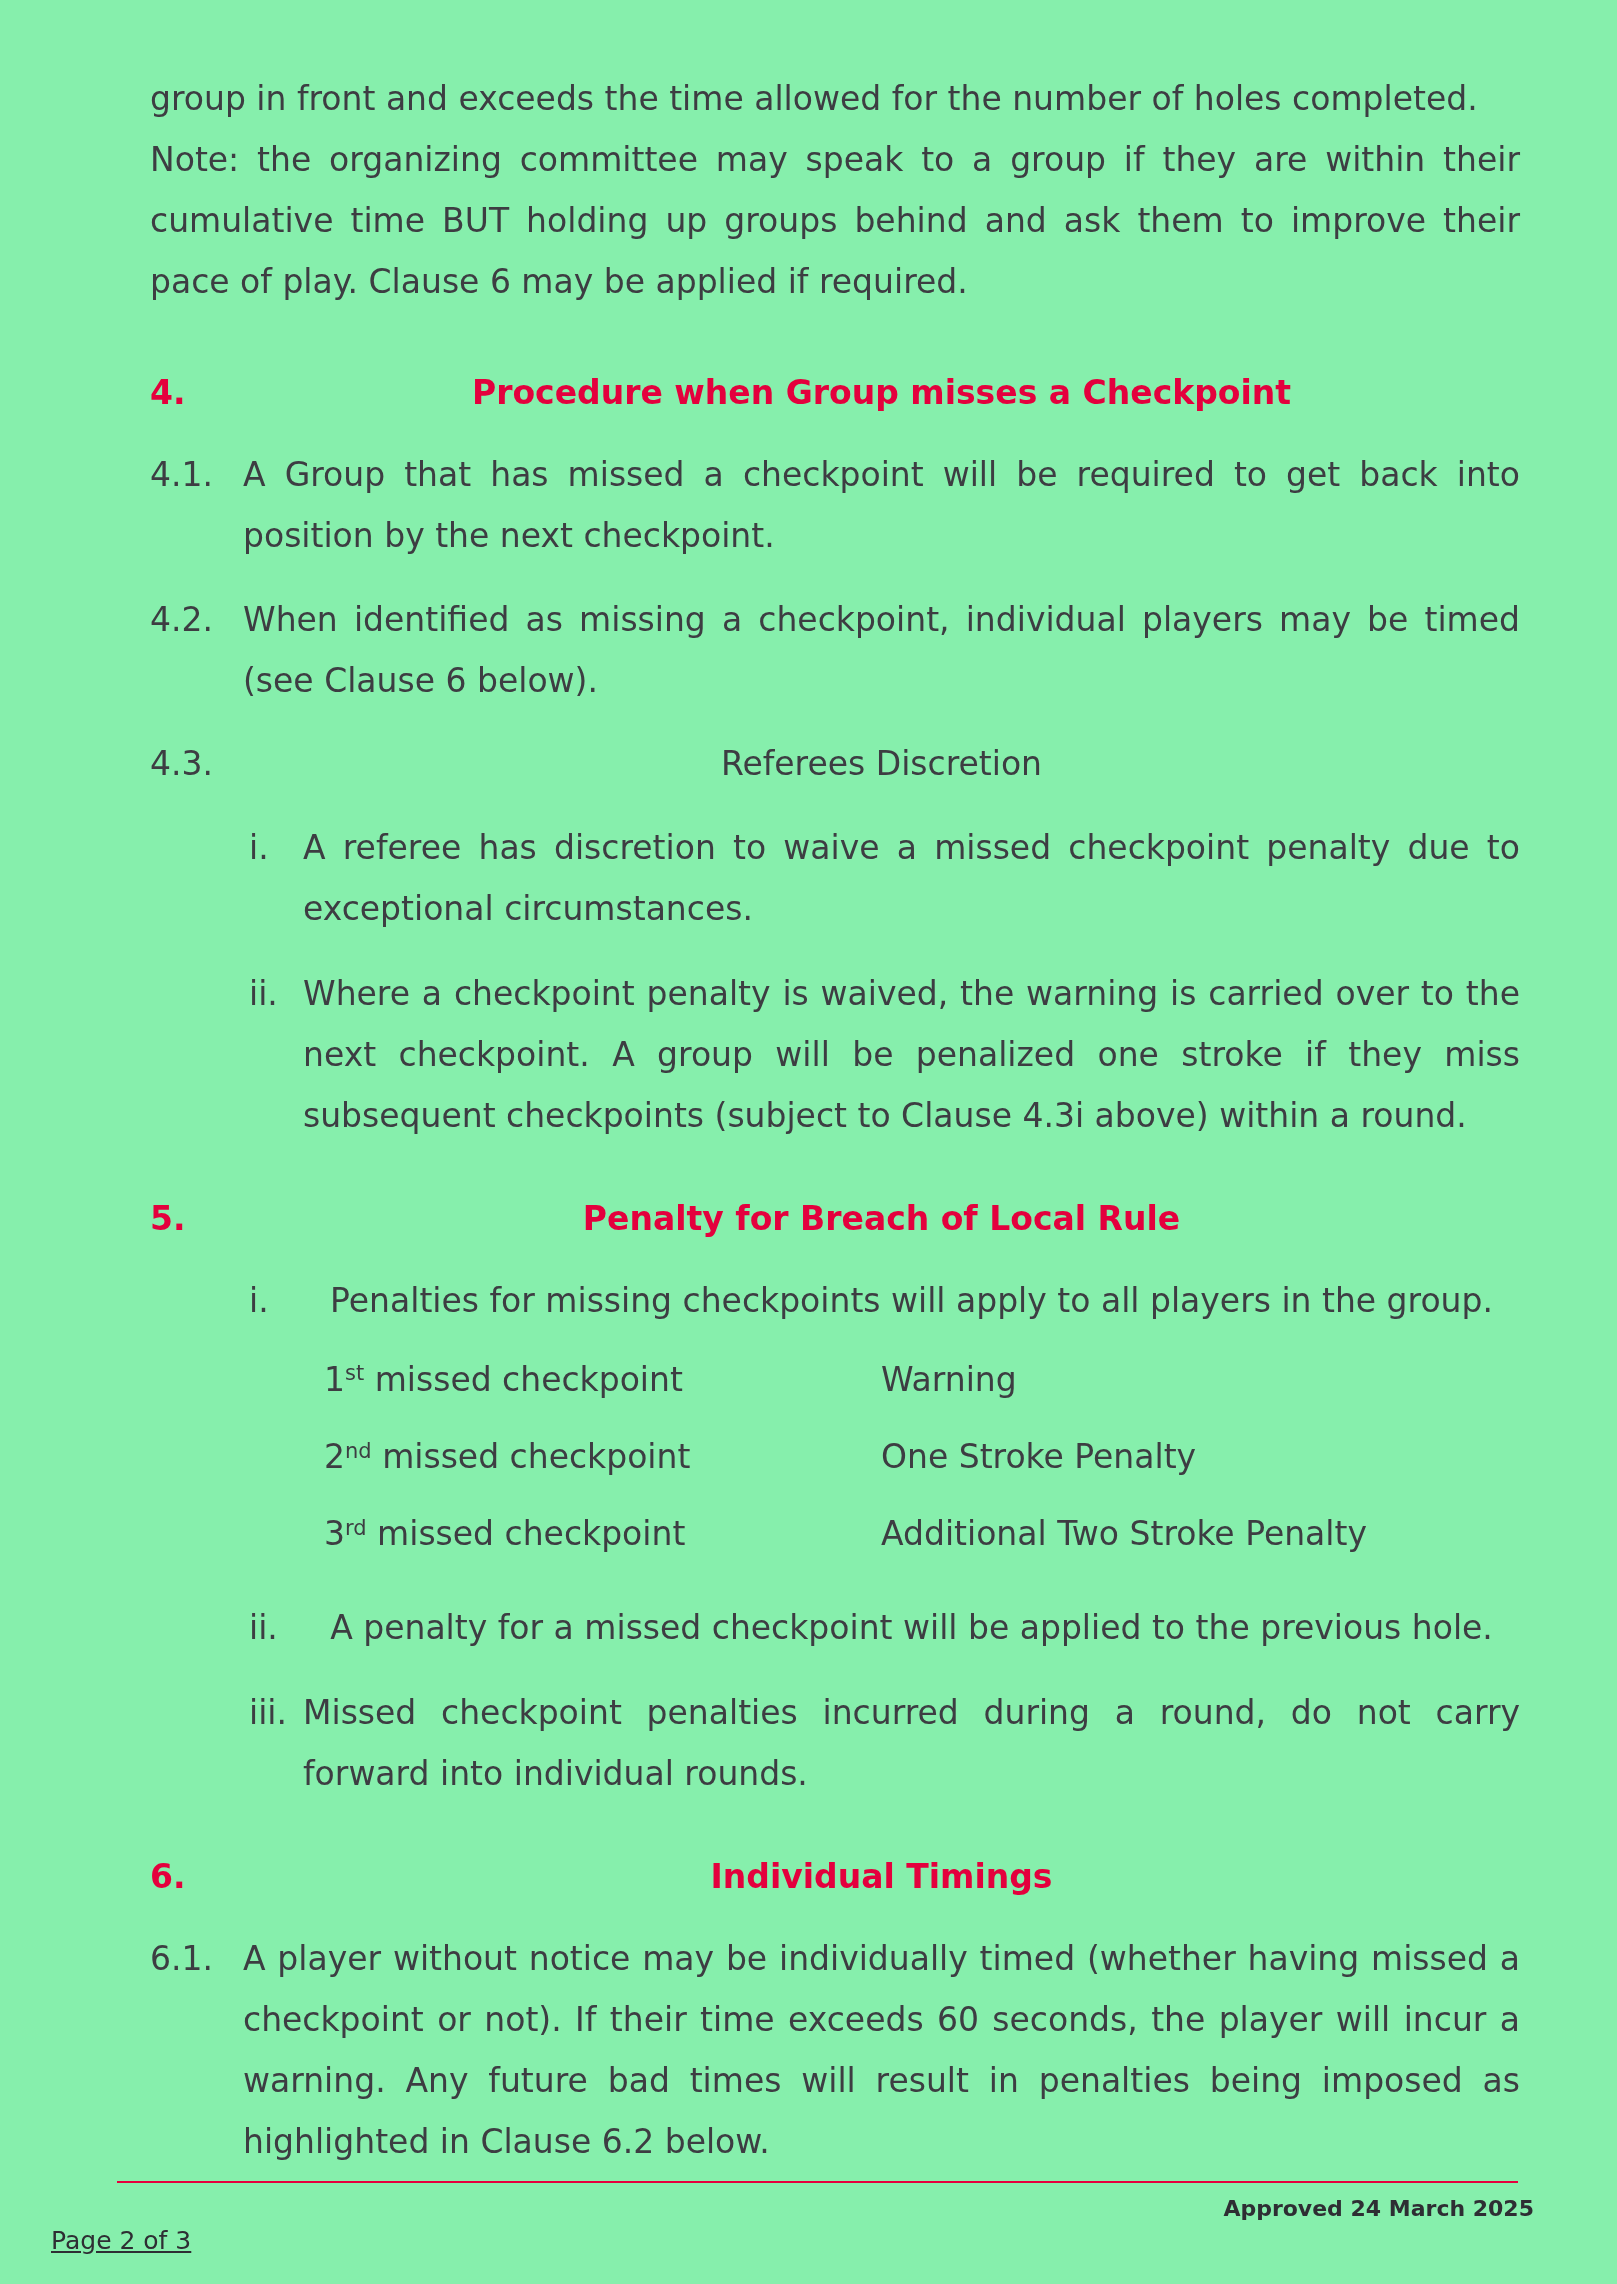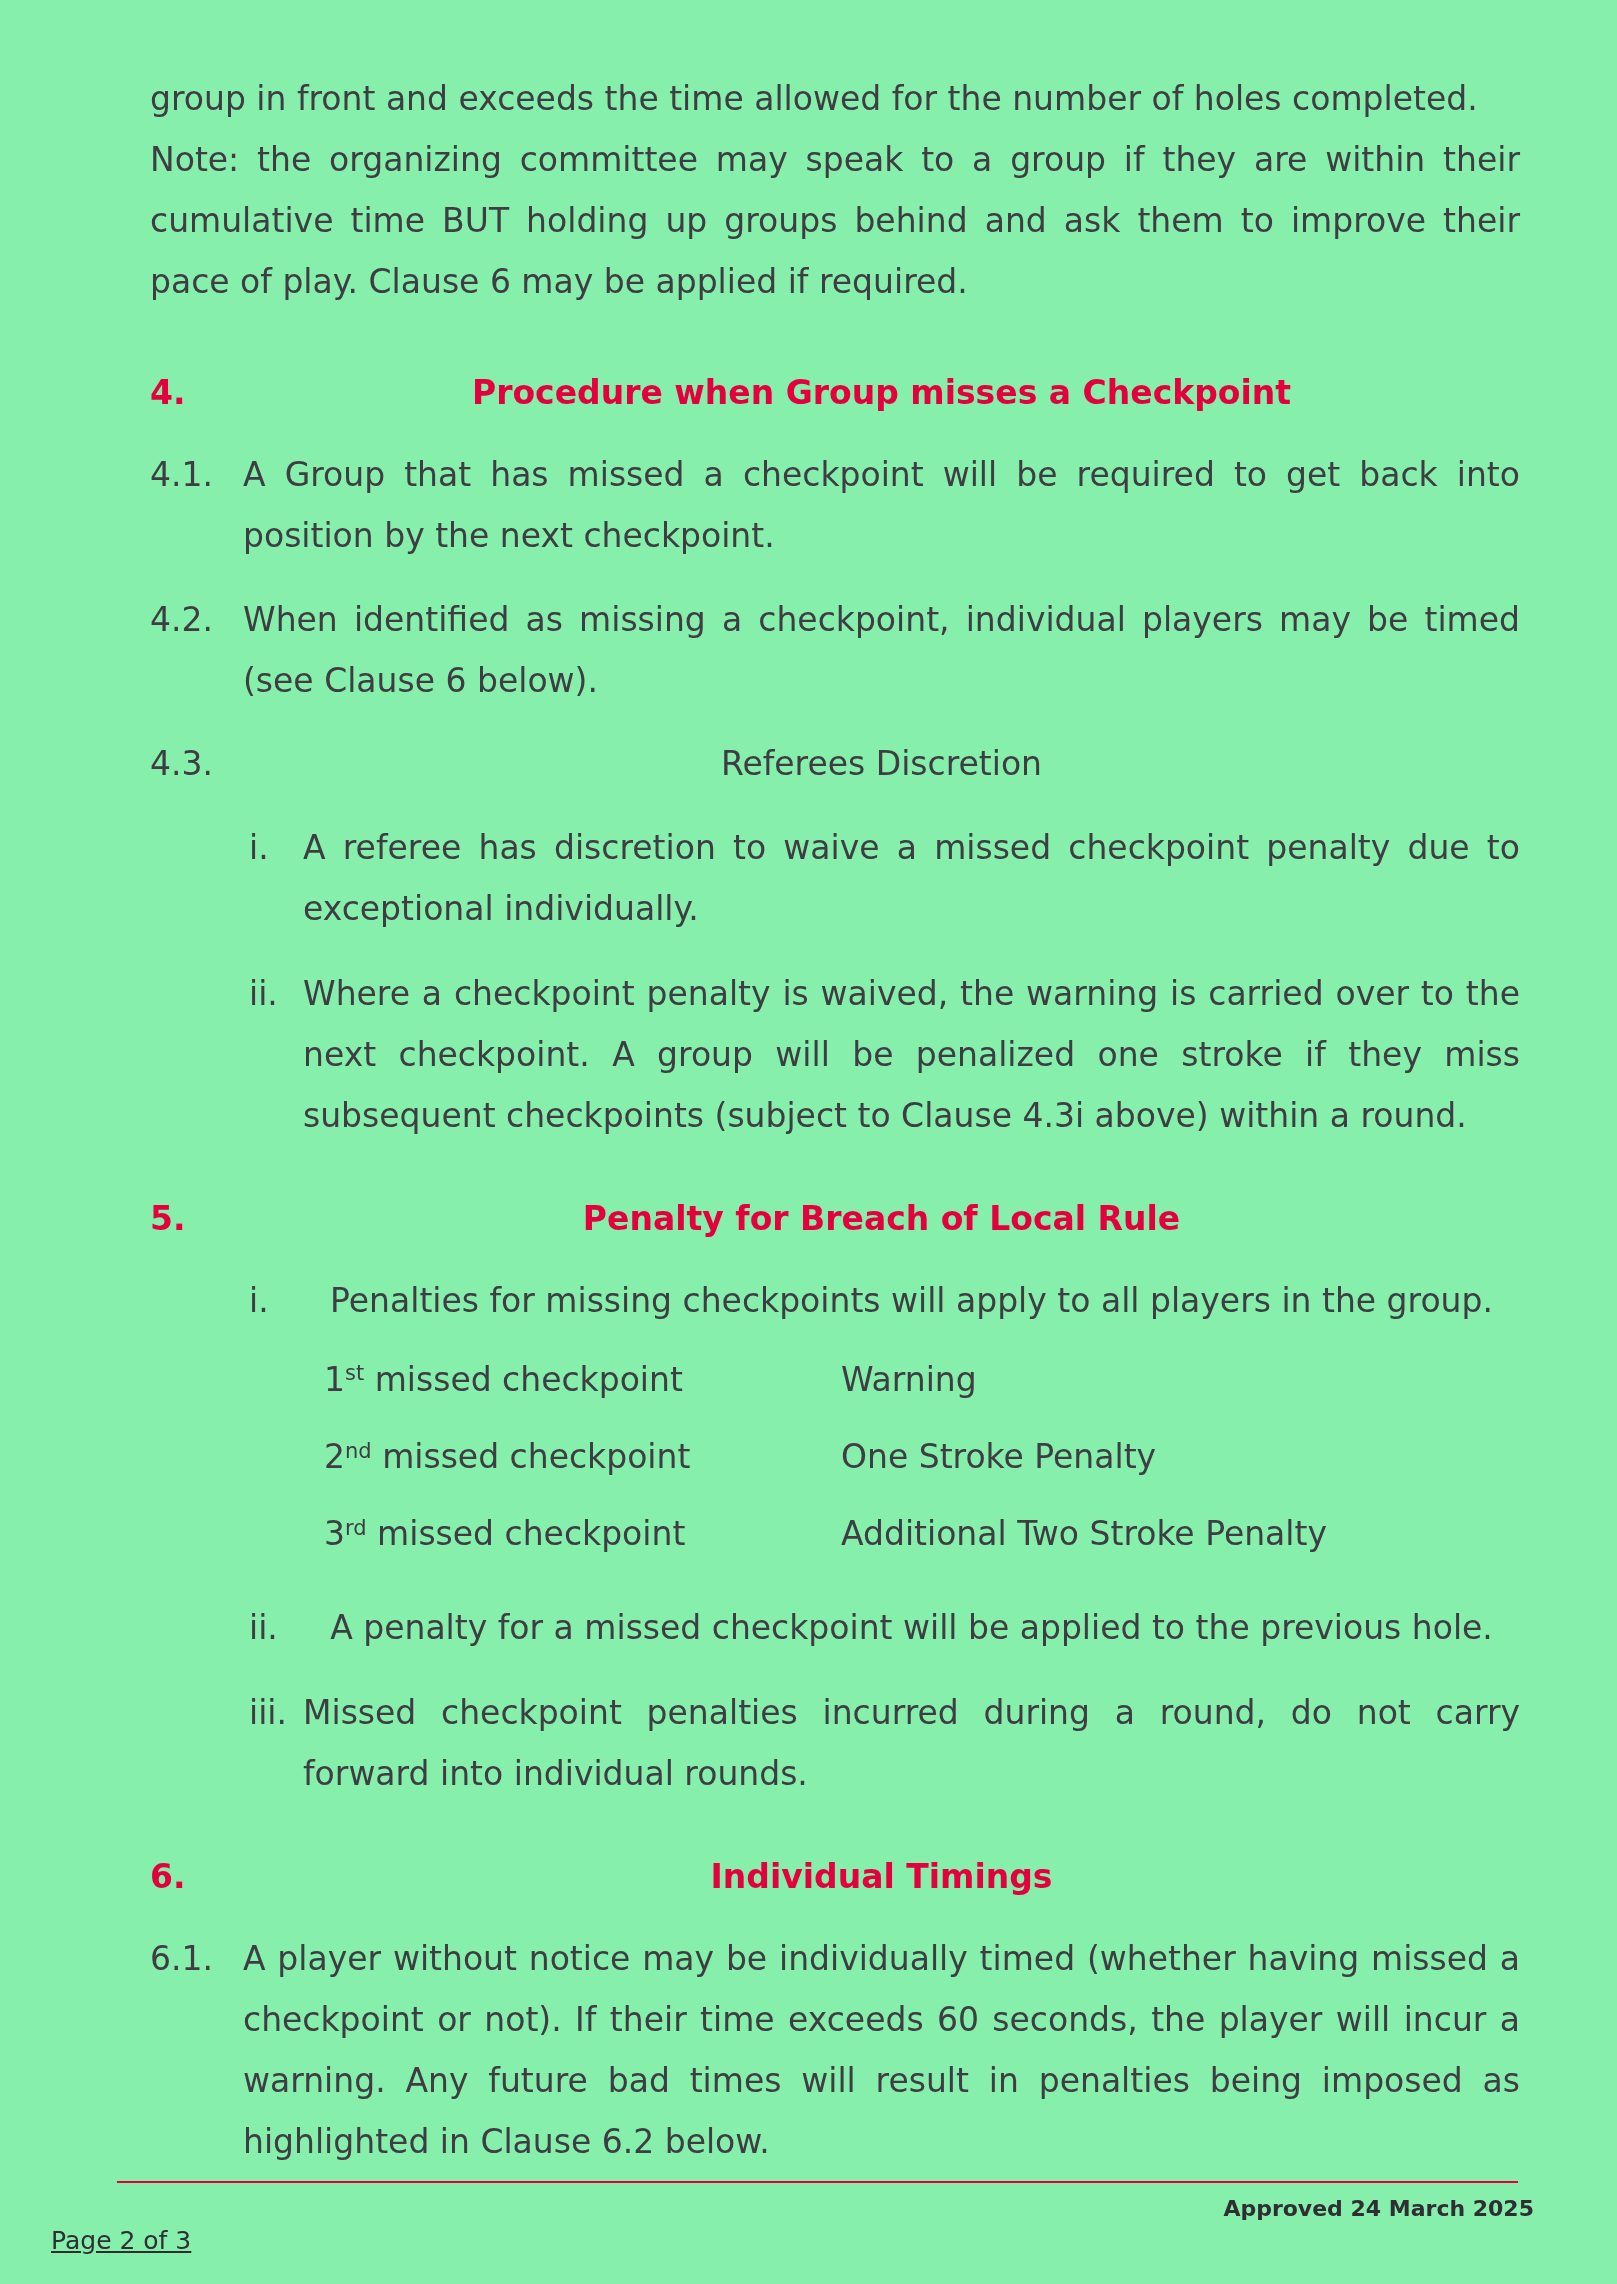--- a/index.html
+++ b/index.html
@@ -25,21 +25,21 @@
   .text-col { flex: 1 1 auto; text-align: justify; }
 
   .section-heading { color: #e4003d; font-weight: bold; margin: 42px 0 21px 0; }
   .section-heading .text-col { text-align: center; }
 
   .item { margin-bottom: 22.6px; }
 
   .subitem { margin-left: 99px; margin-bottom: 24px; }
   .subitem .num-col { flex: 0 0 54px; }
 
-  .trow { margin-left: 174px; margin-bottom: 11.3px; display: flex; }
+  .trow { margin-left: 174px; margin-bottom: 11.3px; display: flex; gap: 40px; }
   .trow .tcol1 { flex: 0 0 517px; }
   .trow .tcol2 { flex: 1 1 auto; }
   .sup { font-size: 21px; position: relative; top: -10.5px; }
 
   .single { text-align: center; }
 
   .footer-line {
     position: absolute;
     left: 117px;
     right: 99px;
@@ -90,21 +90,21 @@
     <div class="text-col">When identified as missing a checkpoint, individual players may be timed (see Clause 6 below).</div>
   </div>
 
   <div class="row item">
     <div class="num-col">4.3.</div>
     <div class="text-col single">Referees Discretion</div>
   </div>
 
   <div class="row subitem">
     <div class="num-col">i.</div>
-    <div class="text-col">A referee has discretion to waive a missed checkpoint penalty due to exceptional individually.</div>
+    <div class="text-col">A referee has discretion to waive a missed checkpoint penalty due to exceptional circumstances.</div>
   </div>
 
   <div class="row subitem">
     <div class="num-col">ii.</div>
     <div class="text-col">Where a checkpoint penalty is waived, the warning is carried over to the next checkpoint. A group will be penalized one stroke if they miss subsequent checkpoints (subject to Clause 4.3i above) within a round.</div>
   </div>
 
   <div class="row section-heading">
     <div class="num-col">5.</div>
     <div class="text-col">Penalty for Breach of Local Rule</div>

